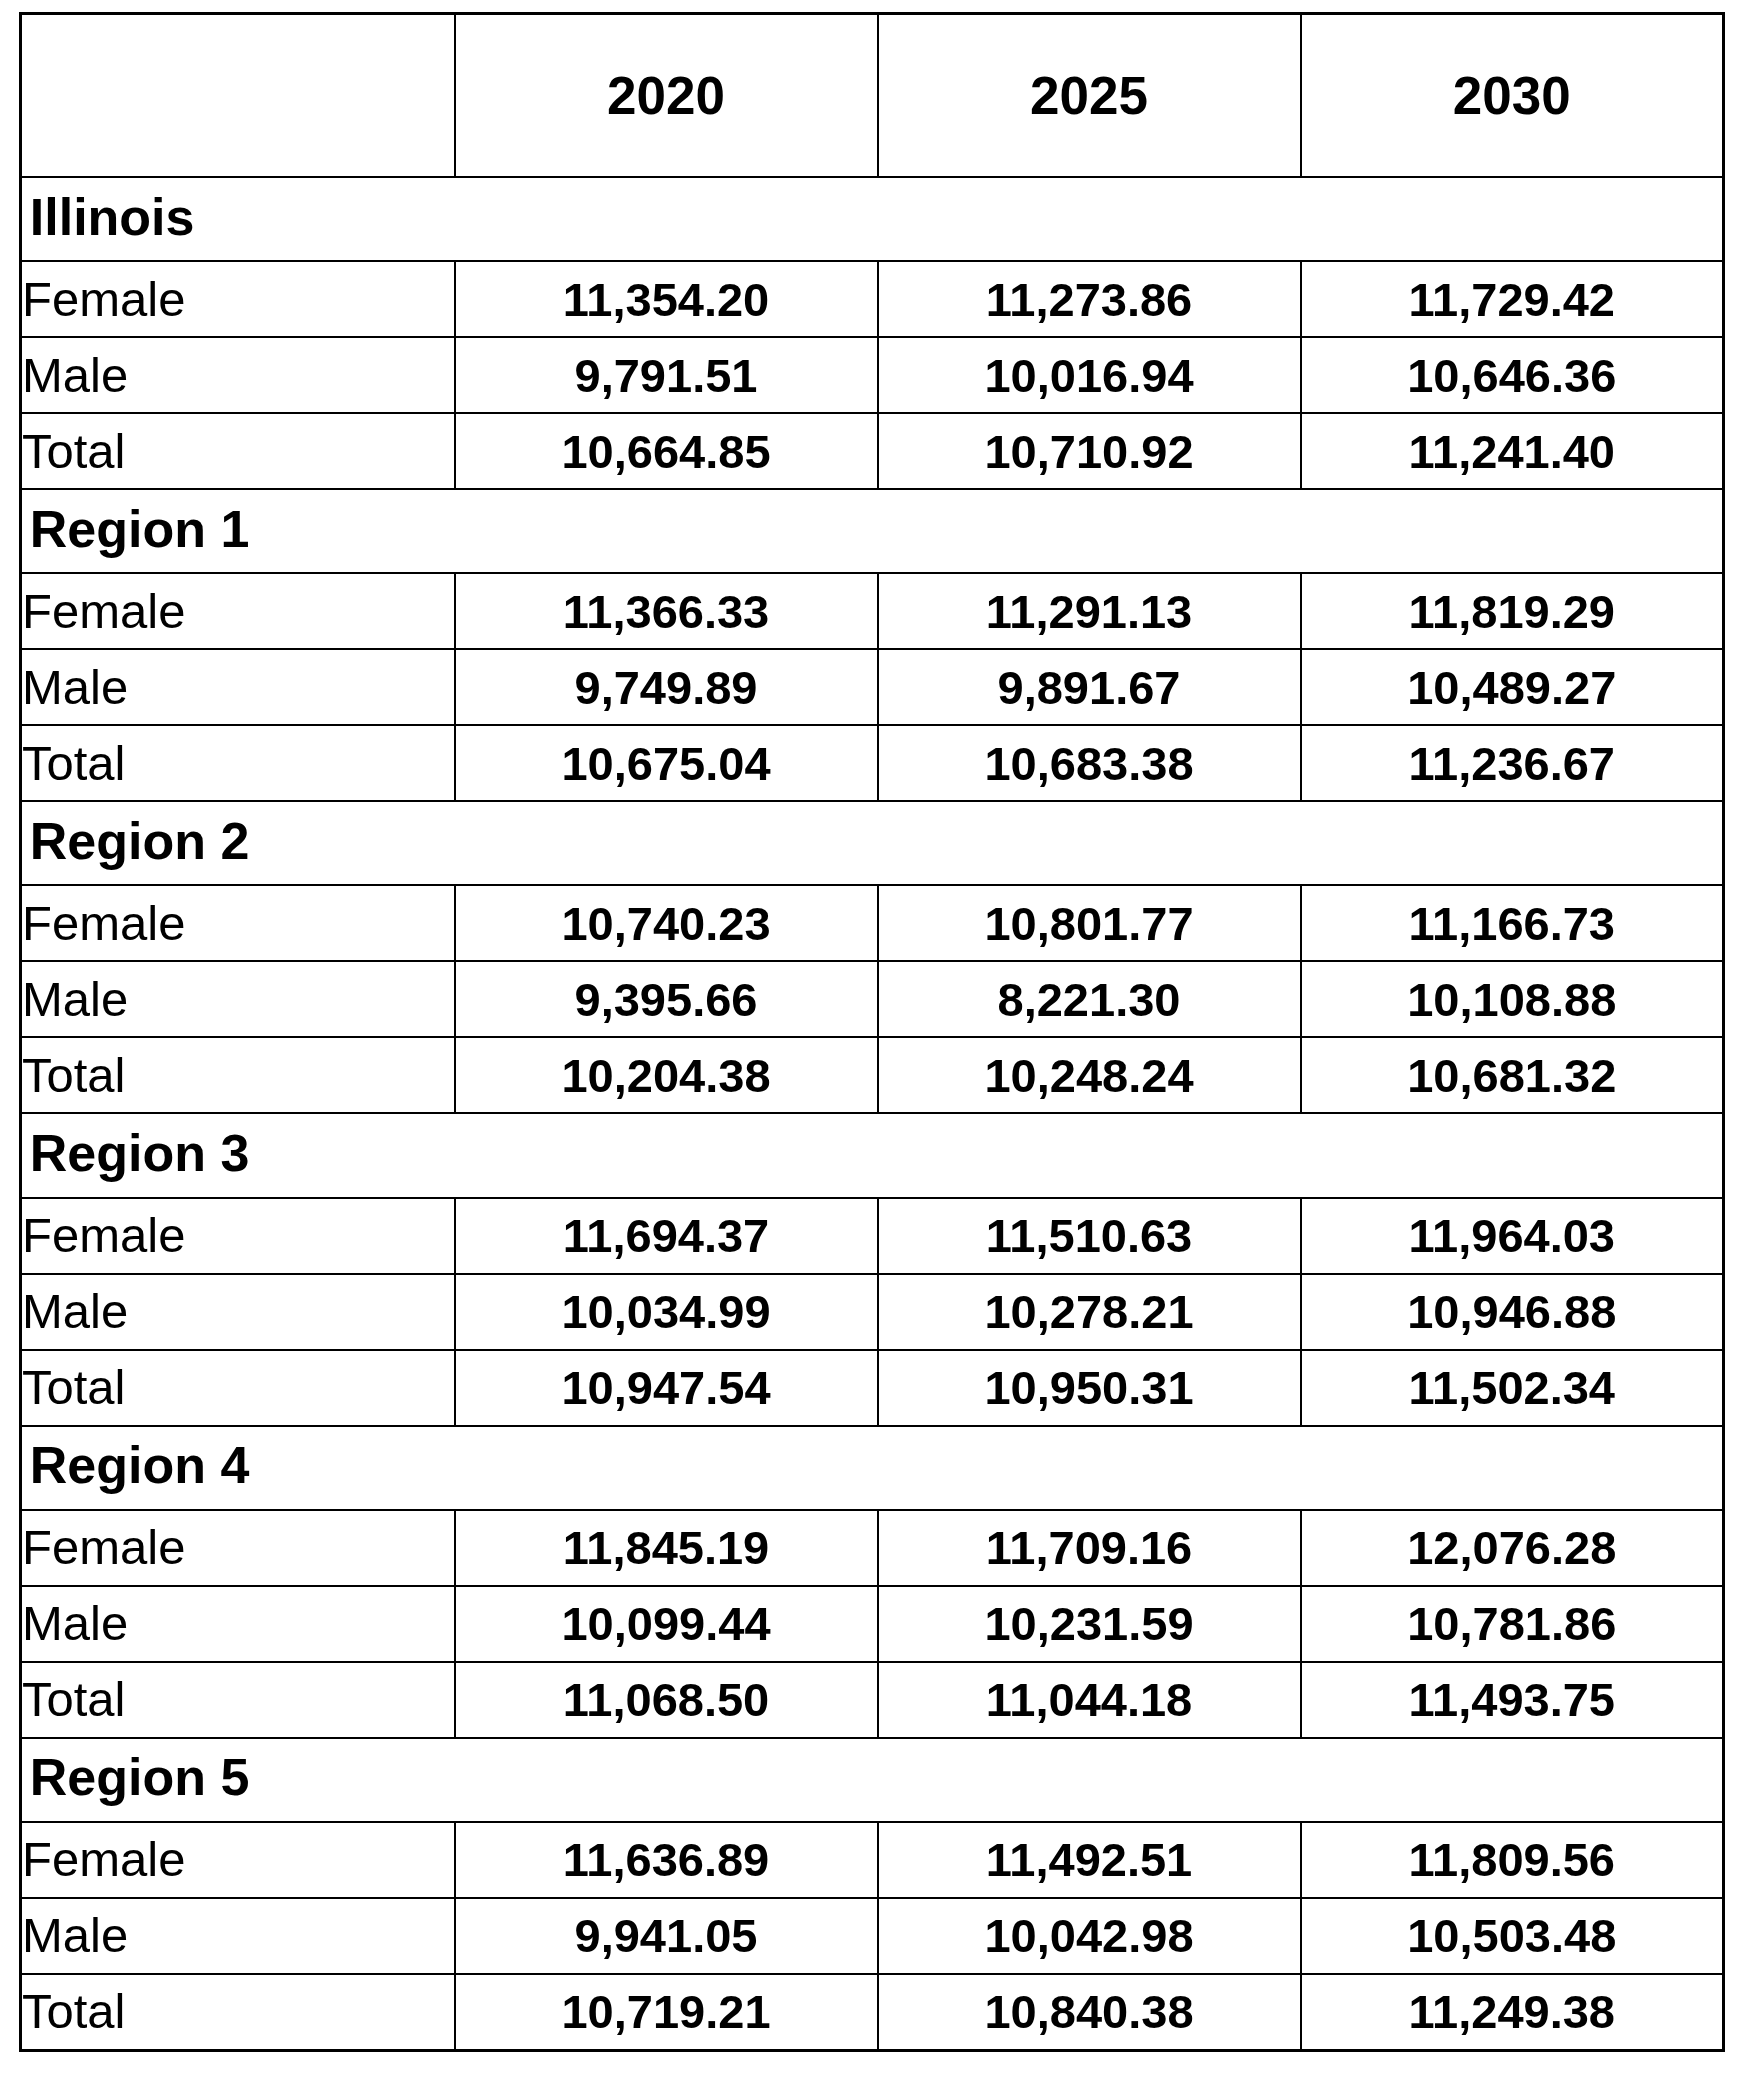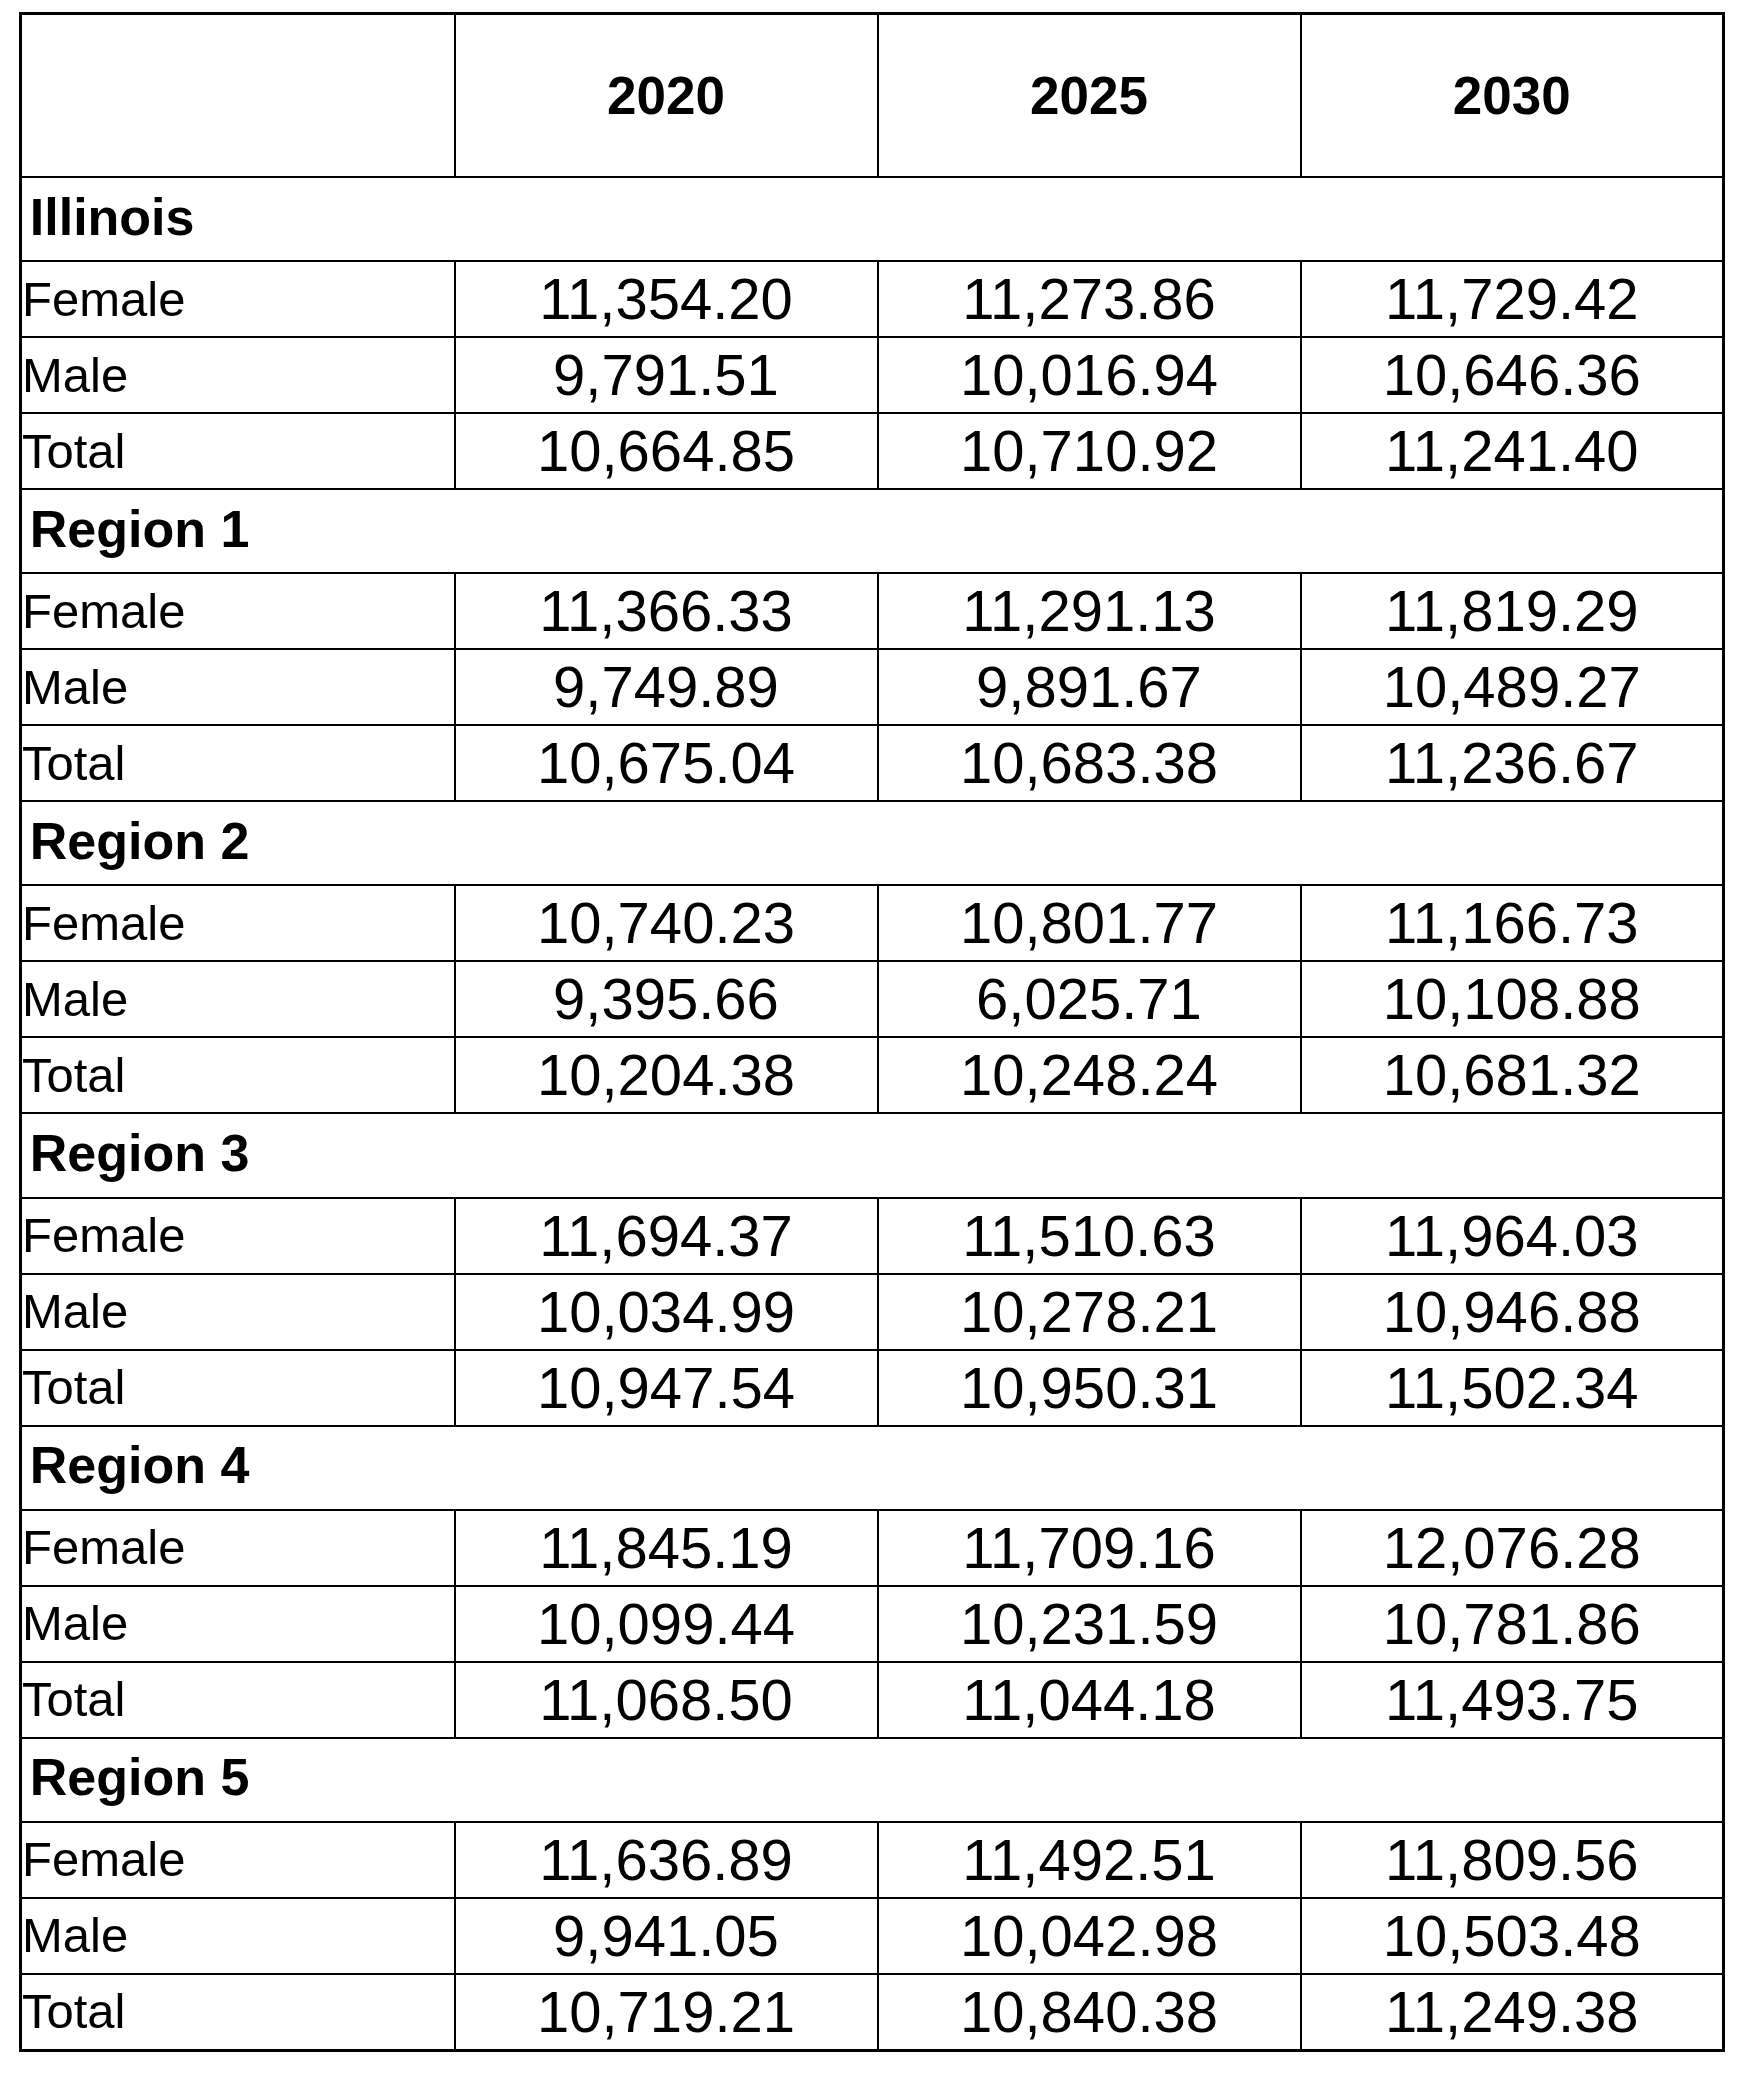--- a/index.html
+++ b/index.html
@@ -66,22 +66,22 @@
   }
   td.row-label {
     font-size: 49px;
     font-weight: normal;
     text-align: left;
     padding: 2.2px 0 5.6px 7.8px;
     white-space: nowrap;
     margin-left: 14px;
   }
   td.val {
-    font-size: 58px;
-    font-weight: normal;
+    font-size: 47px;
+    font-weight: bold;
     text-align: center;
     padding: 2.2px 0 5.6px 0;
     white-space: nowrap;
   }
 </style>
 </head>
 <body>
 
 <div class="page">
   <table class="data-table">
@@ -147,21 +147,21 @@
         </tr>
         <tr class="data-row">
           <td class="row-label">Female</td>
           <td class="val">10,740.23</td>
           <td class="val">10,801.77</td>
           <td class="val">11,166.73</td>
         </tr>
         <tr class="data-row">
           <td class="row-label">Male</td>
           <td class="val">9,395.66</td>
-          <td class="val">6,025.71</td>
+          <td class="val">8,221.30</td>
           <td class="val">10,108.88</td>
         </tr>
         <tr class="data-row">
           <td class="row-label">Total</td>
           <td class="val">10,204.38</td>
           <td class="val">10,248.24</td>
           <td class="val">10,681.32</td>
         </tr>
         <tr class="group-row">
           <td colspan="4">Region 3</td>

